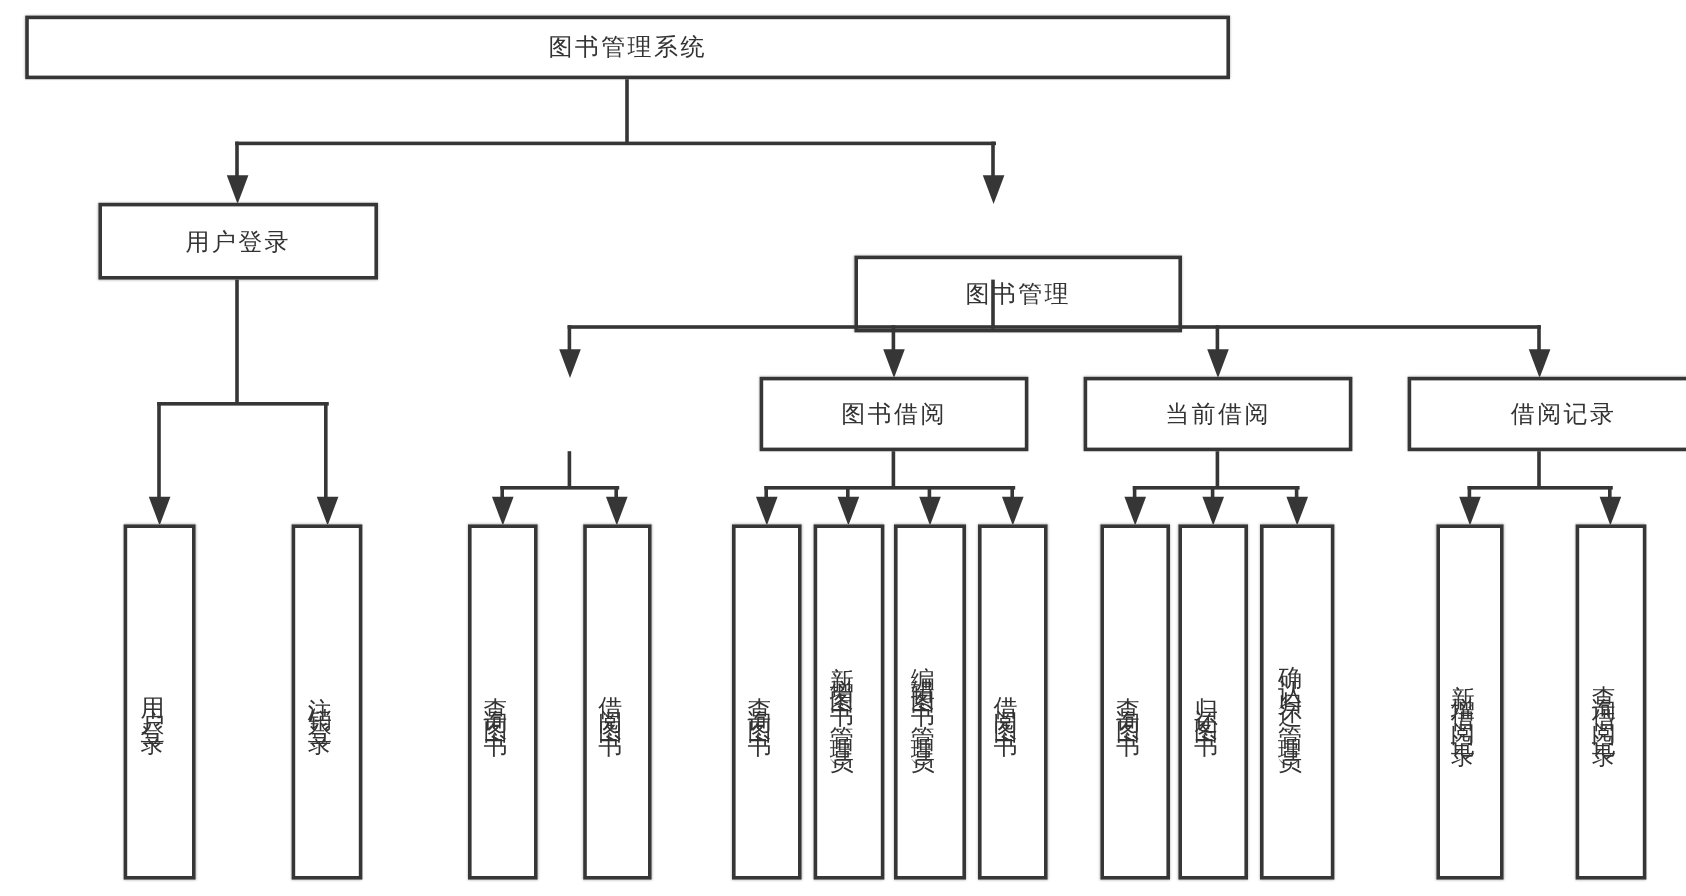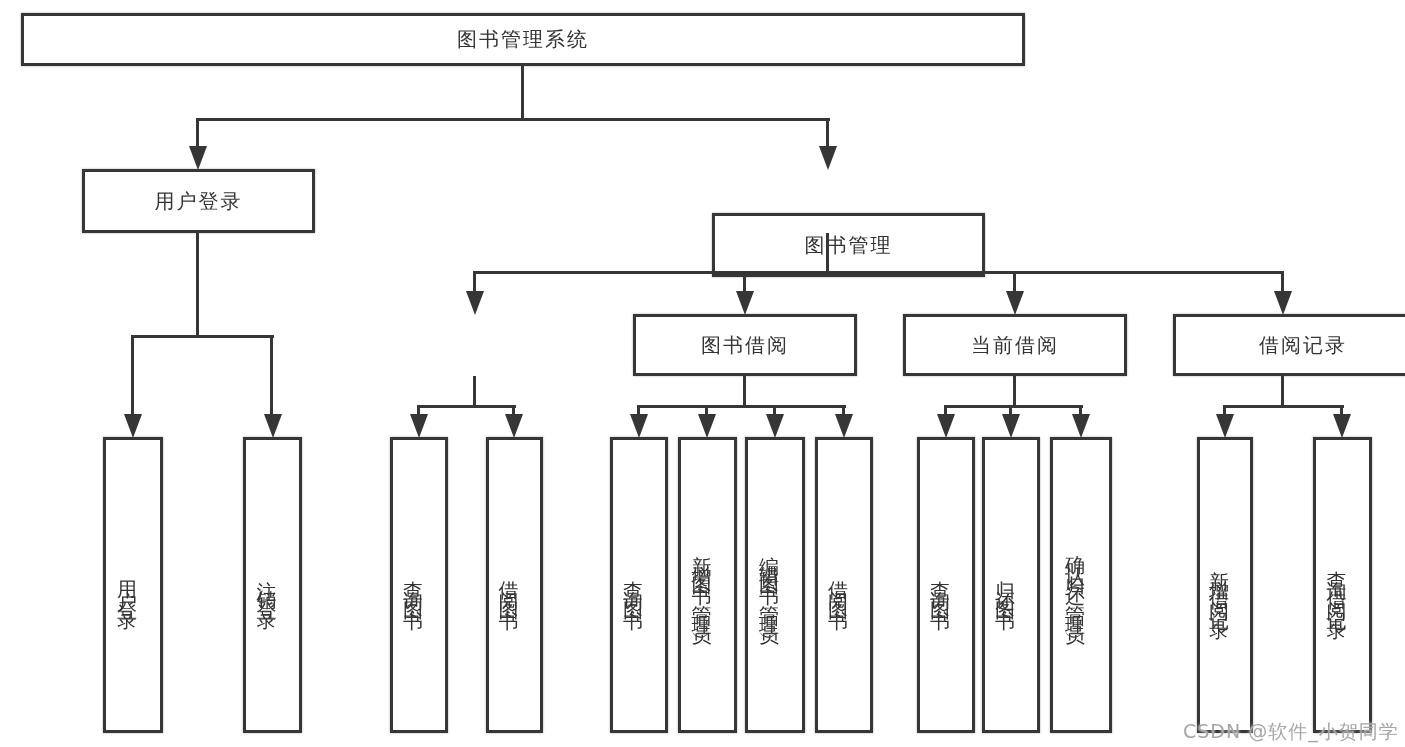--- a/index.html
+++ b/index.html
@@ -155,15 +155,14 @@
     <span>确认归还（管理员）</span>
   </div>
 
   <div class="node vnode" style="left:1197px; top:437px; width:56px; height:296px;">
     <span>新增借阅记录</span>
   </div>
   <div class="node vnode" style="left:1313px; top:437px; width:59px; height:296px;">
     <span>查询借阅记录</span>
   </div>
 
-  <div class="watermark">CSDN @软件_小贺同学</div>
 
 </div>
 
 </body></html>

